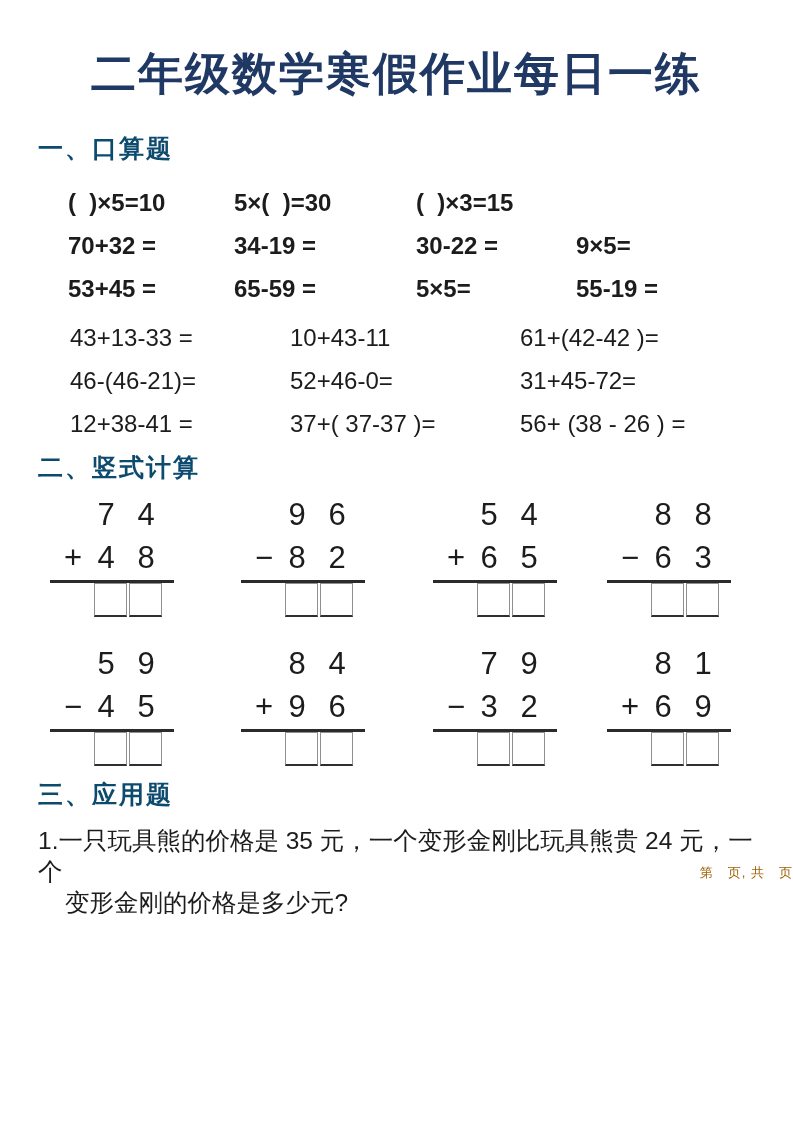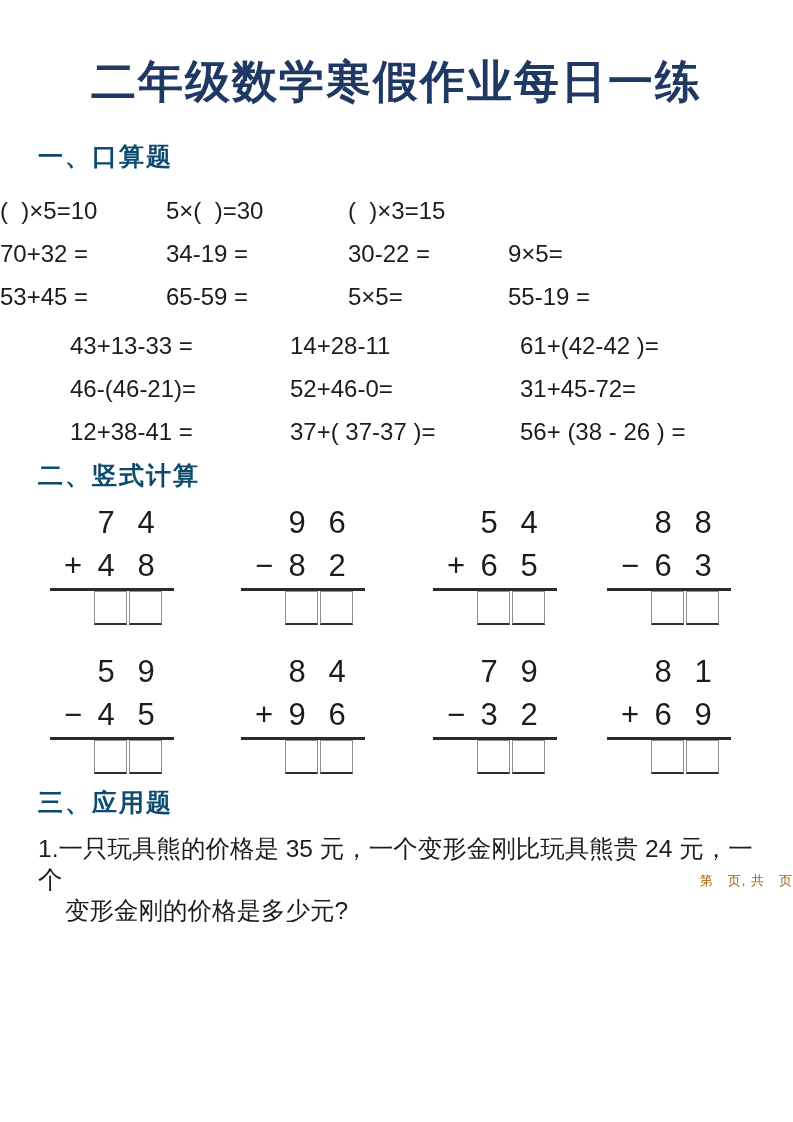--- a/index.html
+++ b/index.html
@@ -1,20 +1,20 @@
 <!DOCTYPE html>
 <html><head>
 <meta charset="utf-8">
 <style>
   * { margin:0; padding:0; box-sizing:border-box; }
   html,body { background:#ffffff; }
   .page {
     position:relative;
     width:793px; height:906px;
-    margin:16px auto;
+    margin:8px auto;
     background:#ffffff;
     overflow:hidden;
     font-family:"Liberation Sans", sans-serif;
     color:#1c1c1c;
   }
   .title {
     margin-top:36px;
     text-align:center;
     font-size:45px;
     font-weight:bold;
@@ -31,20 +31,22 @@
   #sec1-head { margin-top:28px; }
   #sec2-head { margin-top:6px; }
   #sec3-head { margin-top:12px; }
 
   .oral { font-size:24px; }
   .oral-row { align-items:center; height:43px; }
   .oral-row span { white-space:pre; }
   .row4 {
     display:grid;
     grid-template-columns:166px 182px 160px 1fr;
+    padding-left:68px;
+    font-weight:bold;
   }
   .row3 {
     display:grid;
     grid-template-columns:220px 230px 1fr;
     padding-left:70px;
   }
   #oral-row-a { margin-top:16px; }
   #oral-row-d { margin-top:6px; }
 
   .vert-grid {
@@ -126,21 +128,21 @@
       <span>9×5=</span>
     </div>
     <div class="oral-row row4">
       <span>53+45 =</span>
       <span>65-59 =</span>
       <span>5×5=</span>
       <span>55-19 =</span>
     </div>
     <div class="oral-row row3" id="oral-row-d">
       <span>43+13-33 =</span>
-      <span>14+28-11</span>
+      <span>10+43-11</span>
       <span>61+(42-42 )=</span>
     </div>
     <div class="oral-row row3">
       <span>46-(46-21)=</span>
       <span>52+46-0=</span>
       <span>31+45-72=</span>
     </div>
     <div class="oral-row row3">
       <span>12+38-41 =</span>
       <span>37+( 37-37 )=</span>

